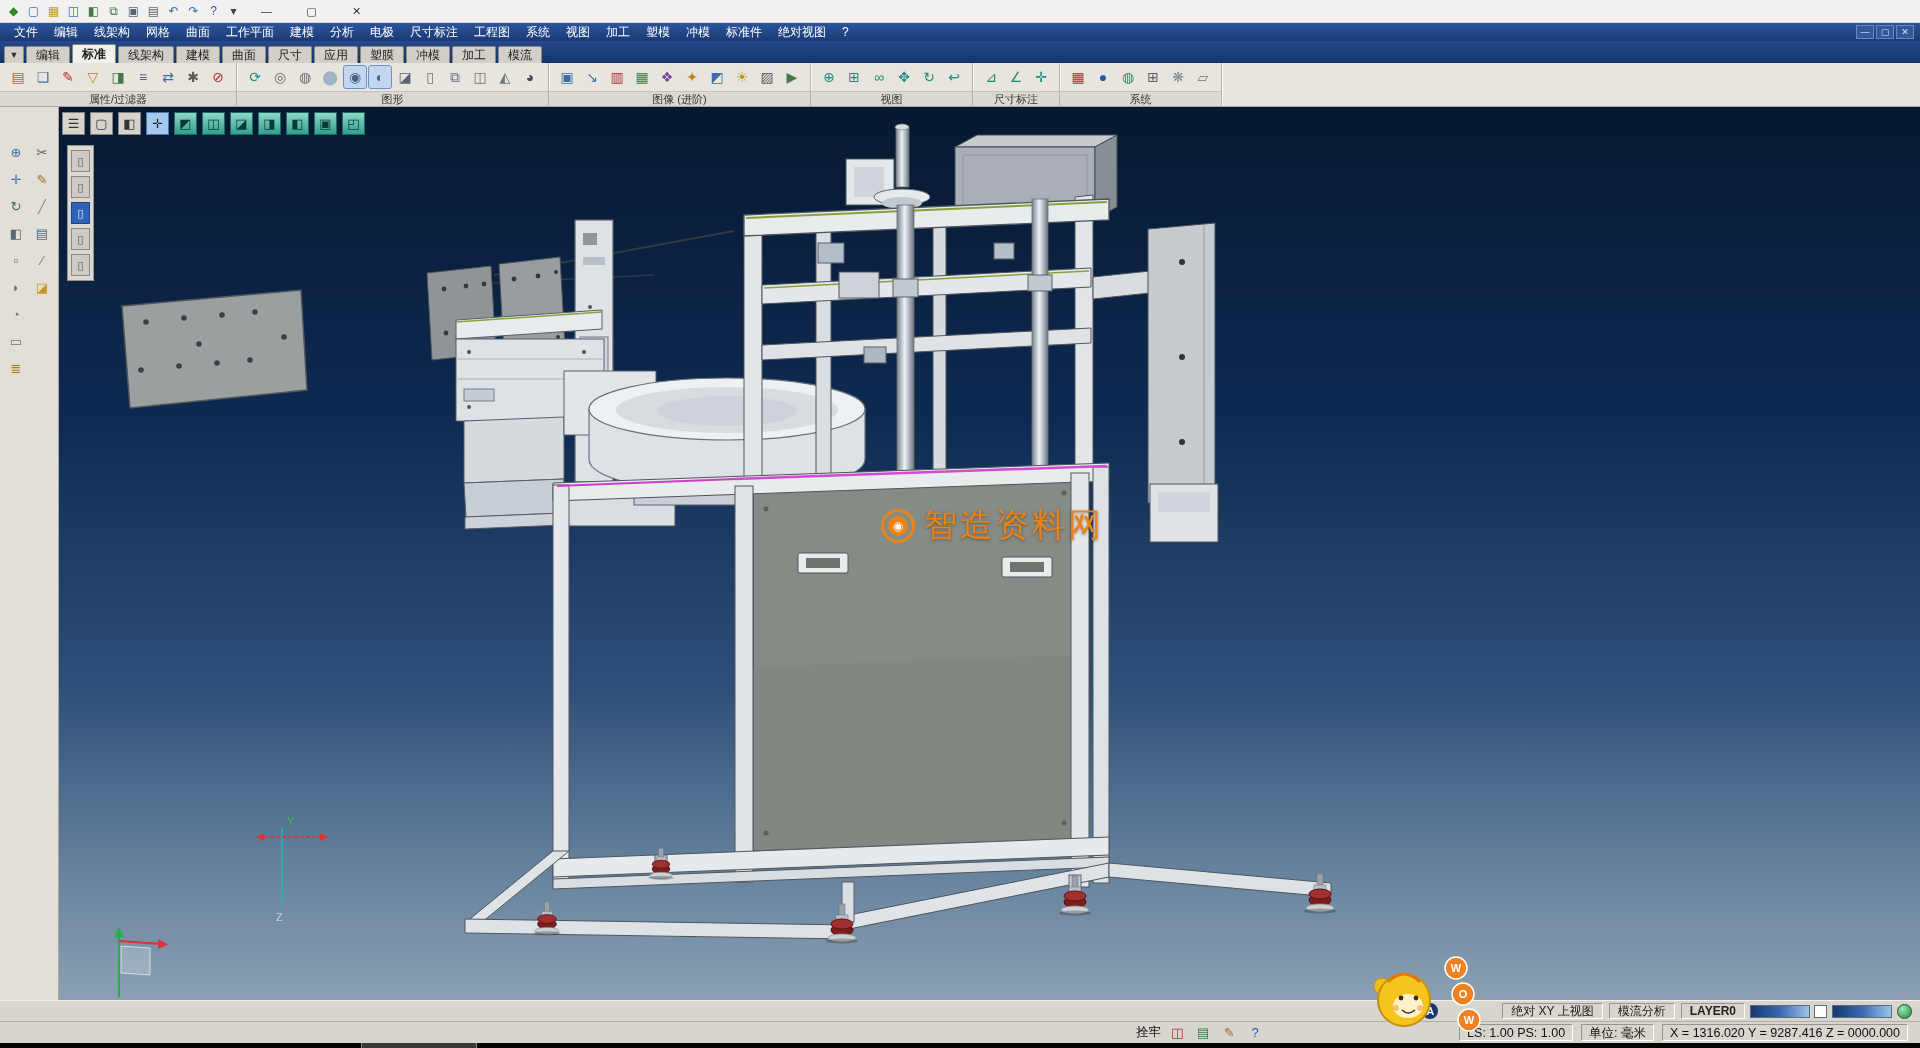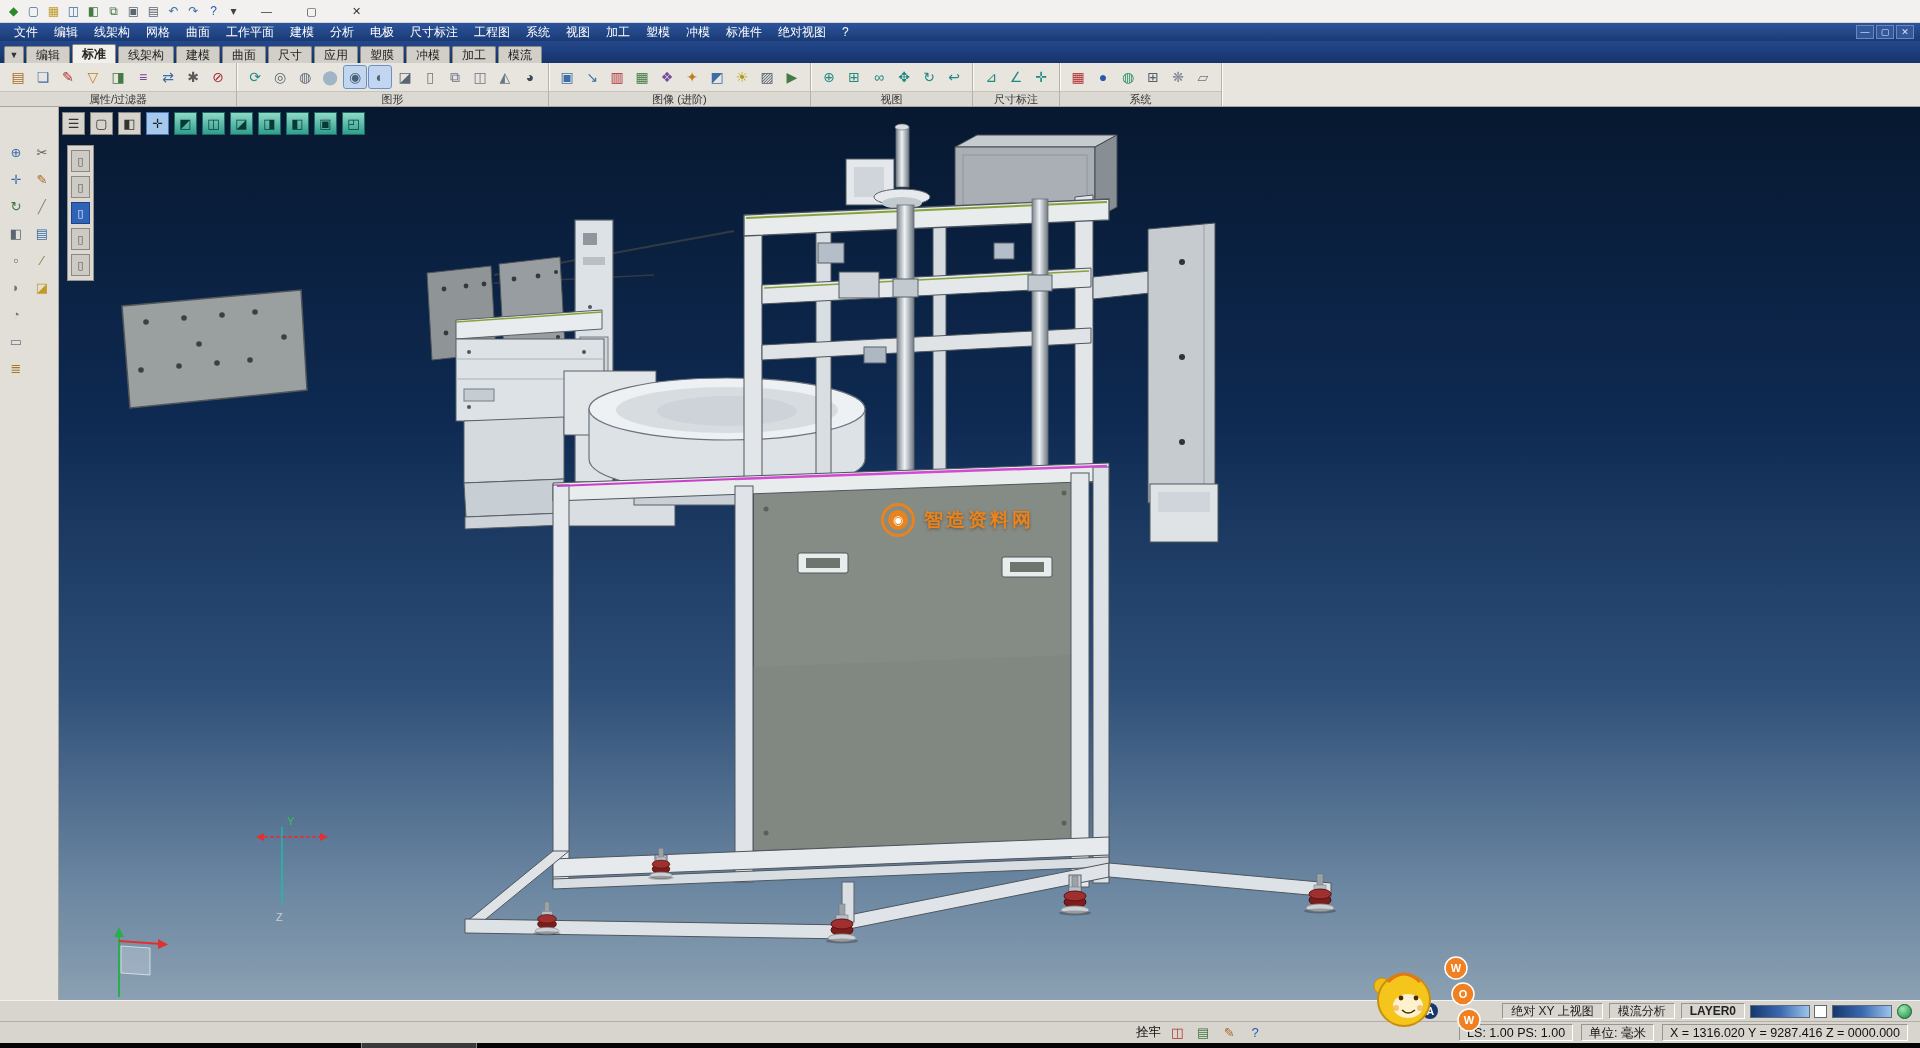--- a/index.html
+++ b/index.html
@@ -62,21 +62,21 @@
   .fs-icon { width:19px; height:22px; background:#cecbc4; border:1px solid #8a8a84; display:flex;
              align-items:center; justify-content:center; font-size:11px; color:#555; }
   .fs-icon.selected { background:#2f63b5; border-color:#1c448c; color:#eef; }
   .model-svg { position:absolute; left:35px; top:0; }
 
   .watermark { position:absolute; left:822px; top:396px; display:flex; align-items:center; gap:9px; z-index:4; }
   .wm-logo { width:34px; height:34px; border-radius:50%; border:3px solid #e8831d; display:flex;
              align-items:center; justify-content:center; }
   .wm-logo-inner { width:20px; height:20px; border-radius:50%; background:#e8831d; color:#fff;
                    font-size:12px; font-weight:bold; display:flex; align-items:center; justify-content:center; }
-  .wm-text { color:#e8831d; font-size:19px; font-weight:bold; letter-spacing:3px;
+  .wm-text { color:#e8831d; font-size:33px; font-weight:normal; letter-spacing:3px;
              text-shadow:0 1px 3px rgba(60,30,0,0.5); }
   .axes { position:absolute; z-index:4; }
 
   
   .statusbar1 { height:21px; background:#d8d5cf; border-top:1px solid #f2f1ee; display:flex;
                 align-items:center; justify-content:flex-end; font-size:12px; color:#222; padding-right:8px; }
   .s-panel { border:1px solid; border-color:#98958e #fff #fff #98958e; padding:0 8px; height:16px;
              line-height:15px; white-space:nowrap; margin-left:6px; }
   .badge-a { width:16px; height:16px; border-radius:50%; background:#17386e; color:#fff; font-size:11px;
              font-weight:bold; display:flex; align-items:center; justify-content:center; margin-right:58px; }

